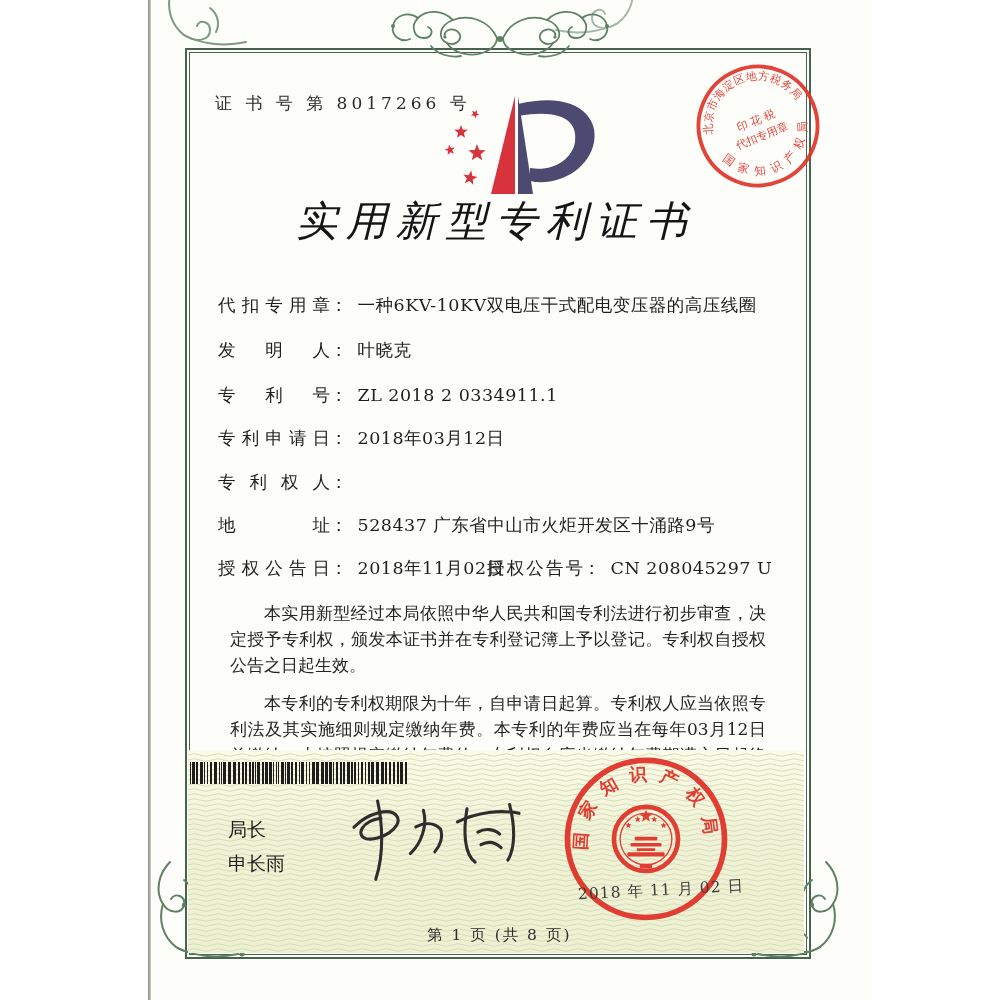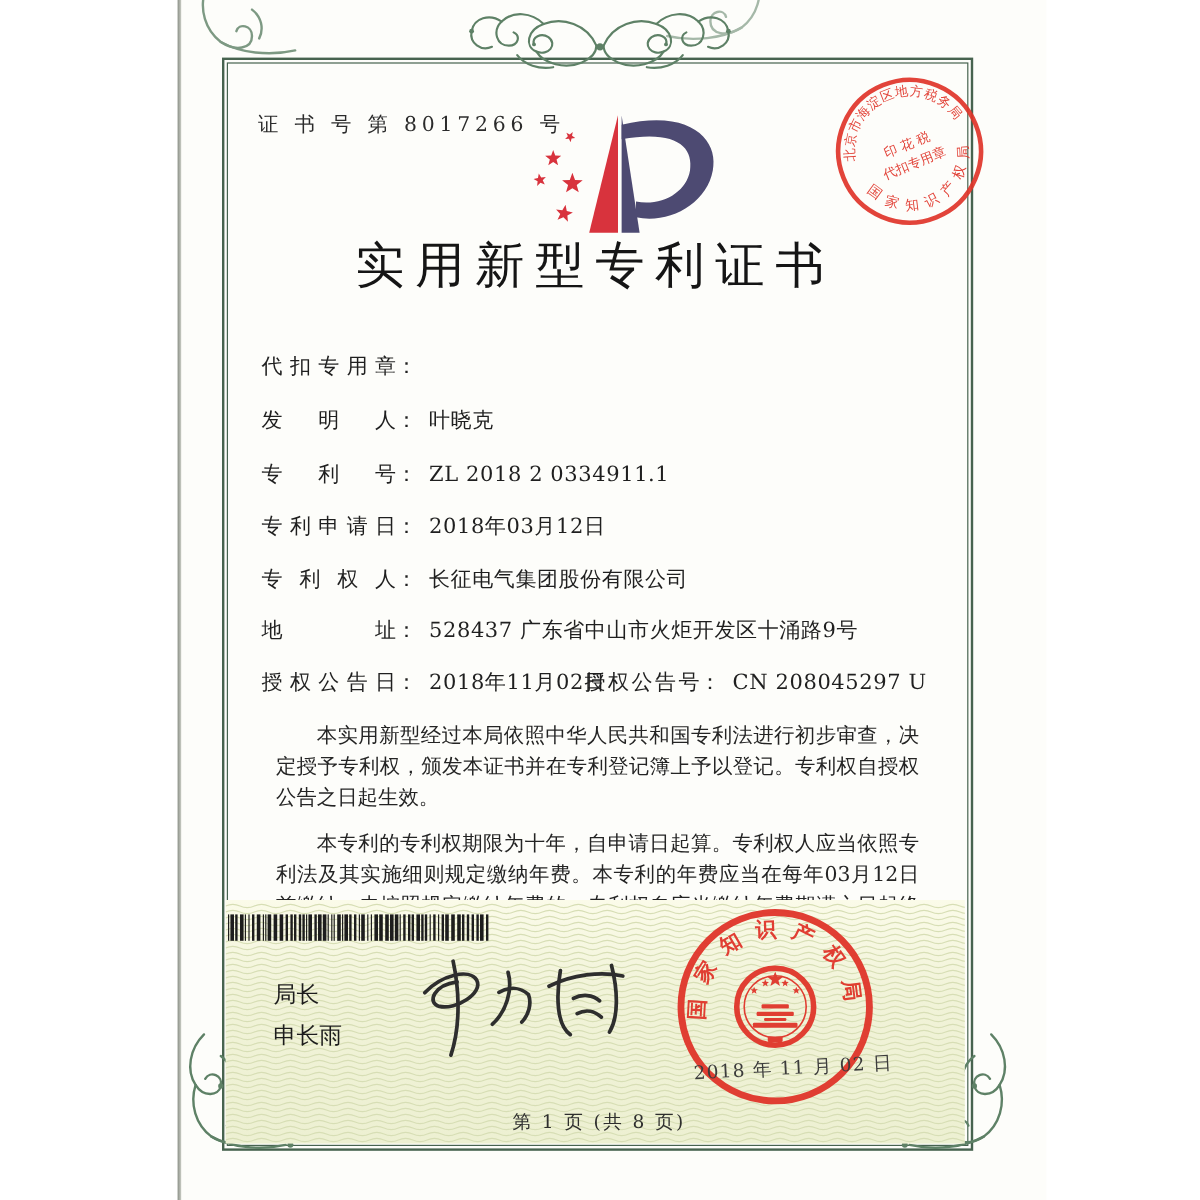--- a/index.html
+++ b/index.html
@@ -9,21 +9,21 @@
   .paper-edge{position:absolute;left:148px;top:0;width:3px;height:1000px;
       background:linear-gradient(90deg,#8a8f86,#c9ccc4);} 
   
   .frame{position:absolute;left:185px;top:48px;width:622px;height:907px;
          border:2px solid #47634f;}
   .frame-inner{position:absolute;inset:2px;border:1px solid #47634f;}
   
   .cert-no{position:absolute;left:215px;top:92px;font-size:17px;letter-spacing:4px;color:#2b2b2b;}
   .logo{position:absolute;left:425px;top:90px;width:175px;height:118px;}
   .title{position:absolute;left:185px;top:194px;width:622px;text-align:center;
-         font-size:41px;letter-spacing:9px;color:#151515;}
+         font-size:41px;letter-spacing:9px;color:#151515;font-style:italic;}
   
   .tax-stamp{position:absolute;left:692px;top:60px;width:132px;height:132px;
              transform:rotate(-22deg);opacity:.92;}
   .seal{position:absolute;left:553px;top:748px;width:186px;height:186px;opacity:.95;}
   .seal-date{position:absolute;left:578px;top:880px;font-size:15.5px;letter-spacing:1px;
              color:#3c3c3c;transform:rotate(-3deg);}
   
   .row{position:absolute;left:218px;display:flex;align-items:baseline;
        font-size:17.5px;color:#1f1f1f;}
   .flabel{display:inline-block;width:112px;text-align:justify;text-align-last:justify;}
@@ -153,40 +153,40 @@
     </text>
     <text x="60" y="58" text-anchor="middle" font-size="10" fill="#e0352a">印 花 税</text>
     <text x="60" y="73" text-anchor="middle" font-size="10" fill="#e0352a">代扣专用章</text>
   </svg>
 
   <div class="title">实用新型专利证书</div>
 
   <div class="row" style="top:293px">
     <span class="flabel">代扣专用章</span>
       <span class="colon">：</span>
+    <span class="fvalue">一种6KV-10KV双电压干式配电变压器的高压线圈</span>
   </div>
   <div class="row" style="top:338px">
     <span class="flabel">发明人</span>
       <span class="colon">：</span>
     <span class="fvalue">叶晓克</span>
   </div>
   <div class="row" style="top:383px">
     <span class="flabel">专利号</span>
       <span class="colon">：</span>
     <span class="fvalue">ZL 2018 2 0334911.1</span>
   </div>
   <div class="row" style="top:426px">
     <span class="flabel">专利申请日</span>
       <span class="colon">：</span>
     <span class="fvalue">2018年03月12日</span>
   </div>
   <div class="row" style="top:470px">
     <span class="flabel">专利权人</span>
       <span class="colon">：</span>
-    <span class="fvalue">长征电气集团股份有限公司</span>
   </div>
   <div class="row" style="top:513px">
     <span class="flabel">地址</span>
       <span class="colon">：</span>
     <span class="fvalue">528437 广东省中山市火炬开发区十涌路9号</span>
   </div>
   <div class="row" style="top:556px">
     <span class="flabel">授权公告日</span>
       <span class="colon">：</span>
     <span class="fvalue">2018年11月02日</span>

